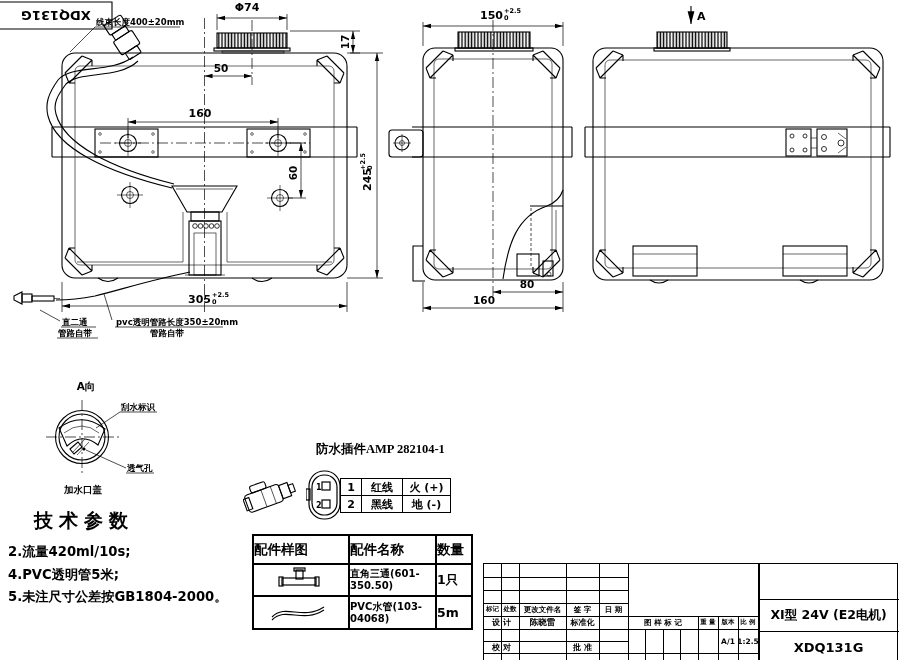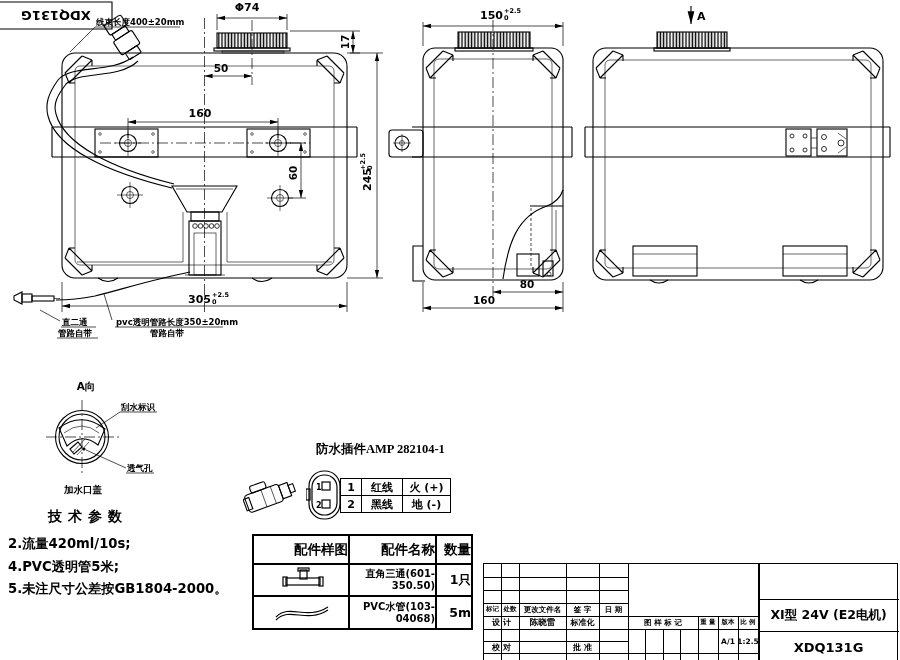--- a/index.html
+++ b/index.html
@@ -11,31 +11,31 @@
   .ln{fill:none;stroke:#000;stroke-width:1.1;}
   .thin{fill:none;stroke:#000;stroke-width:0.6;}
   .dim{fill:none;stroke:#000;stroke-width:0.7;}
   .cl{fill:none;stroke:#000;stroke-width:0.7;stroke-dasharray:11 3 2 3;}
   .dsh{fill:none;stroke:#000;stroke-width:0.7;stroke-dasharray:3 2;}
   text{fill:#000;font-family:"DejaVu Sans",sans-serif;font-weight:bold;}
   .t11{font-size:11px;} .t105{font-size:10.5px;} .t65{font-size:6.5px;}
   .t85{font-size:8.5px;} .t95{font-size:9.5px;} .t13{font-size:13px;}
   
   #tech{left:8px;top:508px;width:245px;}
-  #tech .tp-title{font-size:14px;font-weight:bold;letter-spacing:6px;margin:0 0 7px 40px;}
+  #tech .tp-title{font-size:19px;font-weight:bold;letter-spacing:6px;margin:0 0 7px 26px;}
   #tech .tp-item{font-size:13.2px;font-weight:bold;line-height:22.5px;white-space:nowrap;}
   
   #conn-title{left:316px;top:441px;font-size:12.5px;font-weight:bold;white-space:nowrap;font-family:Liberation Serif, serif;}
   table{border-collapse:collapse;}
   #pin-table{left:340px;top:478px;}
   #pin-table td{border:1.6px solid #000;text-align:center;font-weight:bold;
                 font-size:11px;padding:0;height:16px;}
   
   #parts{left:252px;top:534px;}
-  #parts td,#parts th{border:2px solid #000;text-align:right;font-weight:bold;padding:0;margin-left:34px;}
+  #parts td,#parts th{border:2px solid #000;text-align:left;font-weight:bold;padding:0;margin-left:34px;}
   #parts th{font-size:13.5px;height:27px;}
   #parts .nm{font-size:10px;line-height:12px;}
   #parts .qy{font-size:12.5px;}
   
   #tb{left:483px;top:563px;width:415px;height:100px;border:1.6px solid #000;box-sizing:border-box;}
   #tb .h,#tb .v{position:absolute;background:#000;}
   #tb .h{height:1px;} #tb .v{width:1px;}
   #tb .ts{position:absolute;display:flex;align-items:center;justify-content:center;
           font-weight:bold;white-space:nowrap;}
 </style>

